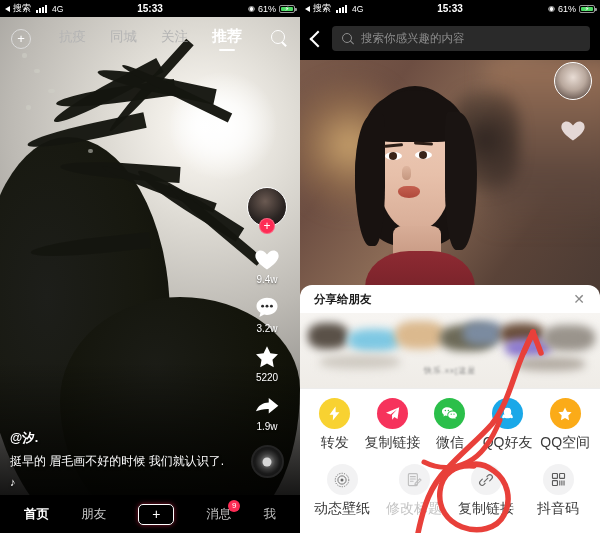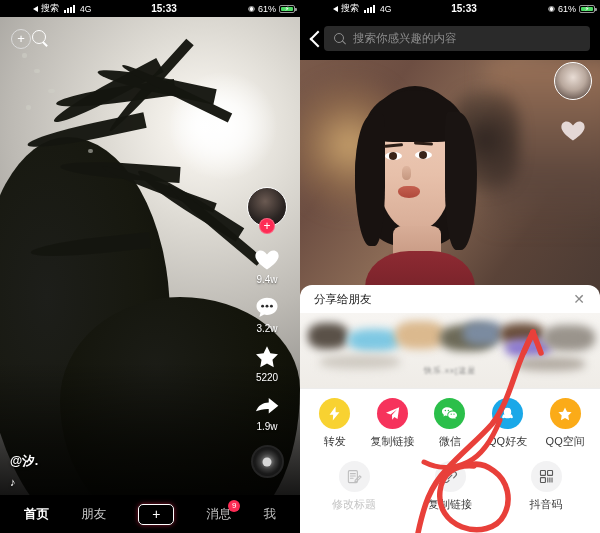--- a/index.html
+++ b/index.html
@@ -4,21 +4,21 @@
 <style>
   * { margin:0; padding:0; box-sizing:border-box; }
   html,body { width:600px; height:533px; overflow:hidden; background:#000; }
   body { font-family:"Liberation Sans","DejaVu Sans",sans-serif; }
 
   .stage { position:relative; width:600px; height:533px; display:flex; }
   .panel { position:relative; width:300px; height:533px; overflow:hidden; background:#000; }
 
   
   .statusbar { position:relative; height:17px; background:#000; color:#fff;
-    display:flex; align-items:center; padding:0 5px; font-size:9px; z-index:40;margin-left:28px; }
+    display:flex; align-items:center; padding:0 5px; font-size:9px; z-index:40; }
   .sb-left { display:flex; align-items:center; gap:3px; }
   .sb-tri { width:0;height:0;border-top:3.5px solid transparent;border-bottom:3.5px solid transparent;
     border-right:5px solid #fff; }
   .sb-carrier { font-size:9px; letter-spacing:0; }
   .bars { display:flex; align-items:flex-end; gap:1px; height:8px; margin-left:2px; }
   .bars i { width:2px; background:#fff; display:block; }
   .bars i:nth-child(1){height:3px}.bars i:nth-child(2){height:4.5px}
   .bars i:nth-child(3){height:6px}.bars i:nth-child(4){height:8px}
   .sb-net { font-size:8.5px; margin-left:2px; }
   .sb-time { position:absolute; left:0; right:0; text-align:center; font-size:10px; font-weight:bold; }
@@ -96,21 +96,21 @@
     display:flex; align-items:center; justify-content:space-around; padding:0 8px; }
   .tb { color:#c6c6c6; font-size:12.5px; position:relative; }
   .tb.active { color:#fff; font-weight:bold; }
   .tb-badge { position:absolute; top:-6px; right:-9px; min-width:12px; height:12px; padding:0 3px;
     background:#fe2c55; color:#fff; font-size:8px; line-height:12px; text-align:center; border-radius:6px; }
   .tb-plus { width:36px;height:21px;border:1.5px solid #fff; border-radius:5px; color:#fff;
     display:flex; align-items:center; justify-content:center; font-size:14px; line-height:1;
     box-shadow:0 0 5px rgba(254,44,85,.55); }
 
   
-  .search-nav { position:relative; height:43px; display:flex; align-items:center; 
+  .search-nav { position:relative; height:43px; display:flex; align-items:center; gap:8px;
     padding:0 10px; background:#000; z-index:30; }
   .back-chev { width:12px;height:12px; border-left:2px solid #fff; border-bottom:2px solid #fff;
     transform:rotate(45deg); margin-left:2px; }
   .search-box { flex:1; height:25px; background:#2a2a2a; border-radius:4px; display:flex; align-items:center;
     gap:7px; padding:0 10px; }
   .sbox-ic { width:12px;height:12px;position:relative; flex:none; }
   .sbox-ic::before { content:""; position:absolute; left:0;top:0;width:8px;height:8px;
     border:1.4px solid #8d8d8d; border-radius:50%; }
   .sbox-ic::after { content:""; position:absolute; left:7.5px; top:7.5px; width:4.5px;height:1.4px;
     background:#8d8d8d; transform:rotate(45deg); transform-origin:left center; }
@@ -154,34 +154,34 @@
   .r-rail { position:absolute; right:8px; top:62px; z-index:20; display:flex; flex-direction:column;
     align-items:center; }
   .r-avatar { width:38px;height:38px;border-radius:50%;border:1.6px solid #fff;
     background:radial-gradient(circle at 50% 40%,#e8dcd4 0%,#b9a89d 45%,#40302a 100%); }
   .r-heart { margin-top:16px; opacity:.88; }
 
   
   .sheet { position:absolute; left:0; bottom:0; width:300px; height:248px; background:#fff;
     border-radius:12px 12px 0 0; z-index:25; overflow:hidden; }
   .sheet-head { height:28px; display:flex; align-items:center; padding:0 14px; position:relative; }
-  .sheet-title { font-size:11.5px; font-weight:normal; color:#1a1a1a; }
+  .sheet-title { font-size:11.5px; font-weight:bold; color:#1a1a1a; }
   .sheet-close { position:absolute; right:12px; top:5px; width:18px;height:18px; color:#8a8a8a; font-size:14px;
     display:flex; align-items:center; justify-content:center; }
   .preview { height:75px; position:relative; overflow:hidden;
     background:linear-gradient(180deg,#f7f5f2 0%,#efece7 100%); }
   .pv { position:absolute; filter:blur(4px); border-radius:40%; }
   .pv-label { position:absolute; left:50%; transform:translateX(-50%); bottom:12px;
     font-size:8px; color:#8a8a8a; filter:blur(1.2px); letter-spacing:1px; }
   .divider { height:1px; background:#ececec; margin:0 0 0 0; }
 
   .row { display:flex; justify-content:space-around; align-items:flex-start; padding:9px 6px 3px; }
   .cell { width:44px; display:flex; flex-direction:column; align-items:center; gap:5px; }
   .cbubble { width:31px;height:31px;border-radius:50%; display:flex; align-items:center; justify-content:center; }
-  .clabel { font-size:11px; color:#3a3a3a; white-space:nowrap; }
+  .clabel { font-size:14px; color:#3a3a3a; white-space:nowrap; }
   .clabel.dim { color:#c4c4c4; }
   .cbubble.grey { background:#f2f2f3; }
   .cbubble.grey svg { opacity:.82; }
   .cbubble.grey.dim svg { opacity:.3; }
 
   
   .anno { position:absolute; inset:0; z-index:60; pointer-events:none; }
 </style>
 </head>
 <body>
@@ -233,20 +233,26 @@
       <div class="leafgleam" style="left:34px; top:52px; width:6px;height:4px;"></div>
       <div class="leafgleam" style="left:48px; top:72px; width:7px;height:4px;"></div>
       <div class="leafgleam" style="left:26px; top:88px; width:5px;height:5px;"></div>
       <div class="leafgleam" style="left:60px; top:108px;width:6px;height:4px;"></div>
       <div class="leafgleam" style="left:88px; top:132px;width:5px;height:4px;"></div>
       <div class="bottom-fade"></div>
     </div>
 
     <div class="feed-nav">
       <div class="plus-circle">+</div>
+      <div class="feed-tabs">
+        <span class="feed-tab">抗疫</span>
+        <span class="feed-tab">同城</span>
+        <span class="feed-tab">关注</span>
+        <span class="feed-tab active">推荐</span>
+      </div>
       <div class="nav-search"></div>
     </div>
 
     <div class="rail">
       <div class="rail-avatar">
         <span class="rail-plus">+</span>
       </div>
       <div class="rail-item">
         <svg class="ic" viewBox="0 0 24 24">
           <path fill="#fff" d="M12 21s-7.5-4.7-9.4-9.2C1 8.3 3 4.8 6.5 4.8c2.2 0 3.6 1.2 5.5 3.4 1.9-2.2 3.3-3.4 5.5-3.4 3.5 0 5.5 3.5 3.9 7C19.5 16.3 12 21 12 21z"></path>
@@ -272,20 +278,21 @@
         <svg class="ic" viewBox="0 0 24 24">
           <path fill="#fff" d="M2.5 16.5c2.2-5.2 6.1-7.4 11-7.5V5.2l8.2 6.6-8.2 6.6v-3.9c-4.3-.25-7.8.9-11 2z"></path>
         </svg>
         <span class="rail-count">1.9w</span>
       </div>
       <div class="disc"></div>
     </div>
 
     <div class="caption-wrap">
       <div class="cap-user">@汐.</div>
+      <div class="cap-text">挺早的 眉毛画不好的时候 我们就认识了.</div>
       <div class="cap-music">
         <span class="note">♪</span>
       </div>
     </div>
 
     <div class="tabbar">
       <span class="tb active">首页</span>
       <span class="tb">朋友</span>
       <span class="tb-plus">+</span>
       <span class="tb">
@@ -423,20 +430,30 @@
             <svg width="18" height="18" viewBox="0 0 24 24">
                 <path fill="#fff" d="M12 3.4l2.7 5.5 6.1.9-4.4 4.3 1 6.1-5.4-2.9-5.4 2.9 1-6.1-4.4-4.3 6.1-.9z"></path>
               </svg>
           </div>
           <span class="clabel">QQ空间</span>
         </div>
       </div>
 
       <div class="row">
         <div class="cell">
+          <div class="cbubble grey">
+            <svg width="18" height="18" viewBox="0 0 24 24">
+              <circle cx="12" cy="12" r="9" fill="none" stroke="#4a4a4a" stroke-width="1.2" stroke-dasharray="1.6 1.6"></circle>
+              <circle cx="12" cy="12" r="5.5" fill="none" stroke="#4a4a4a" stroke-width="1.2"></circle>
+              <circle cx="12" cy="12" r="2" fill="#4a4a4a"></circle>
+            </svg>
+          </div>
+          <span class="clabel">动态壁纸</span>
+        </div>
+        <div class="cell">
           <div class="cbubble grey dim">
             <svg width="18" height="18" viewBox="0 0 24 24">
               <rect x="4.5" y="3.5" width="12" height="16" rx="1.4" fill="none" stroke="#4a4a4a" stroke-width="1.5"></rect>
               <path d="M7.2 7.5h6.6M7.2 10.6h6.6M7.2 13.7h3.6" stroke="#4a4a4a" stroke-width="1.4" stroke-linecap="round"></path>
               <path d="M19.6 10.4l-6 6-.4 2.2 2.2-.5 6-6z" fill="none" stroke="#4a4a4a" stroke-width="1.4"></path>
             </svg>
           </div>
           <span class="clabel dim">修改标题</span>
         </div>
         <div class="cell">

